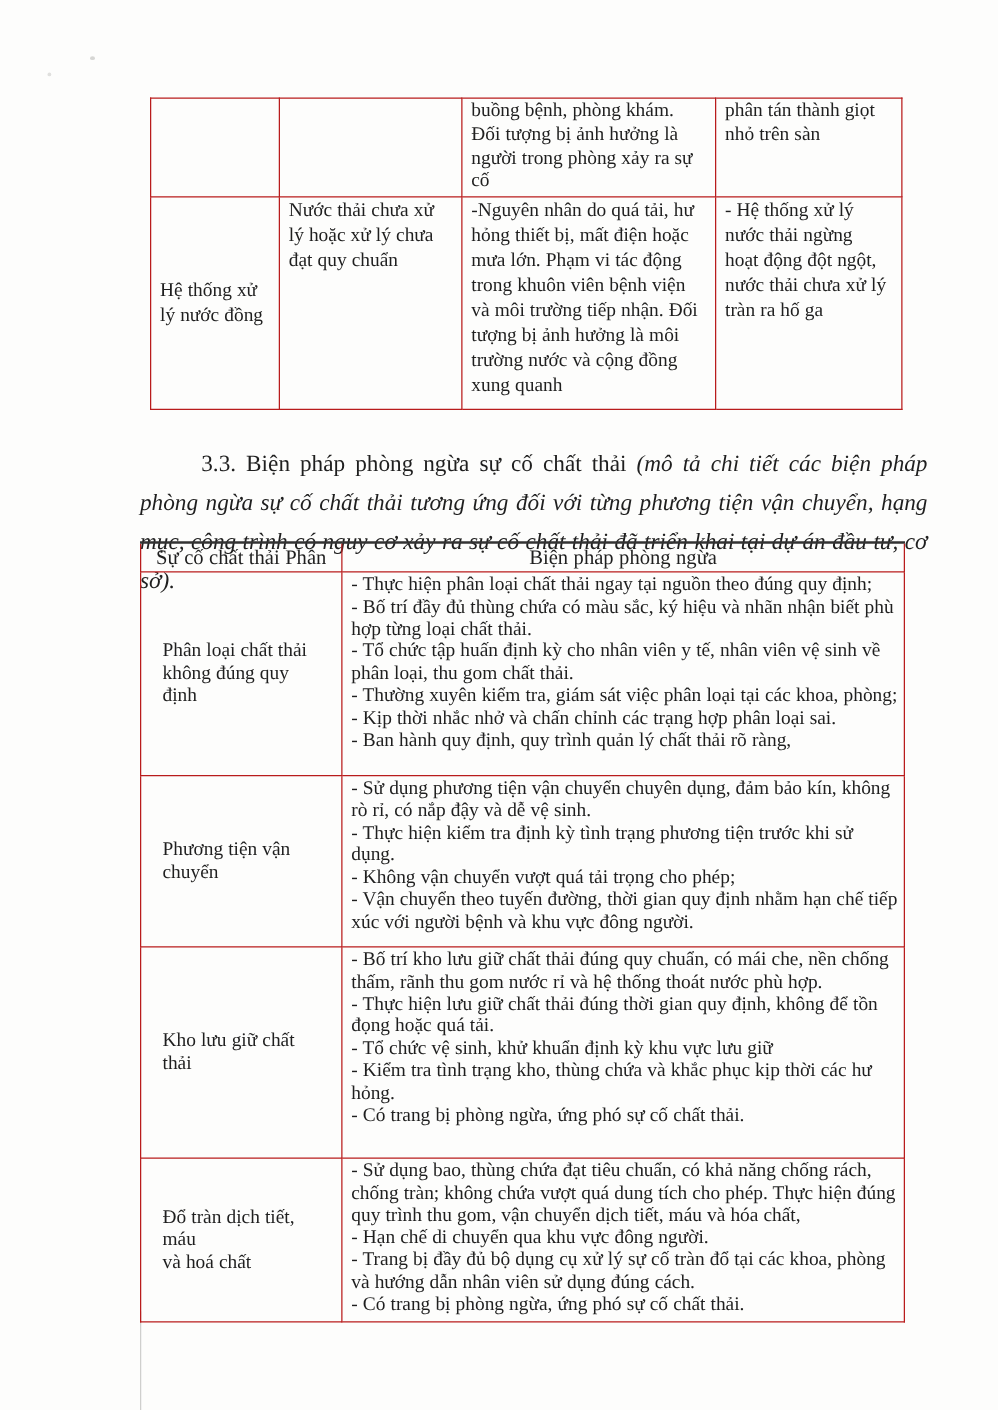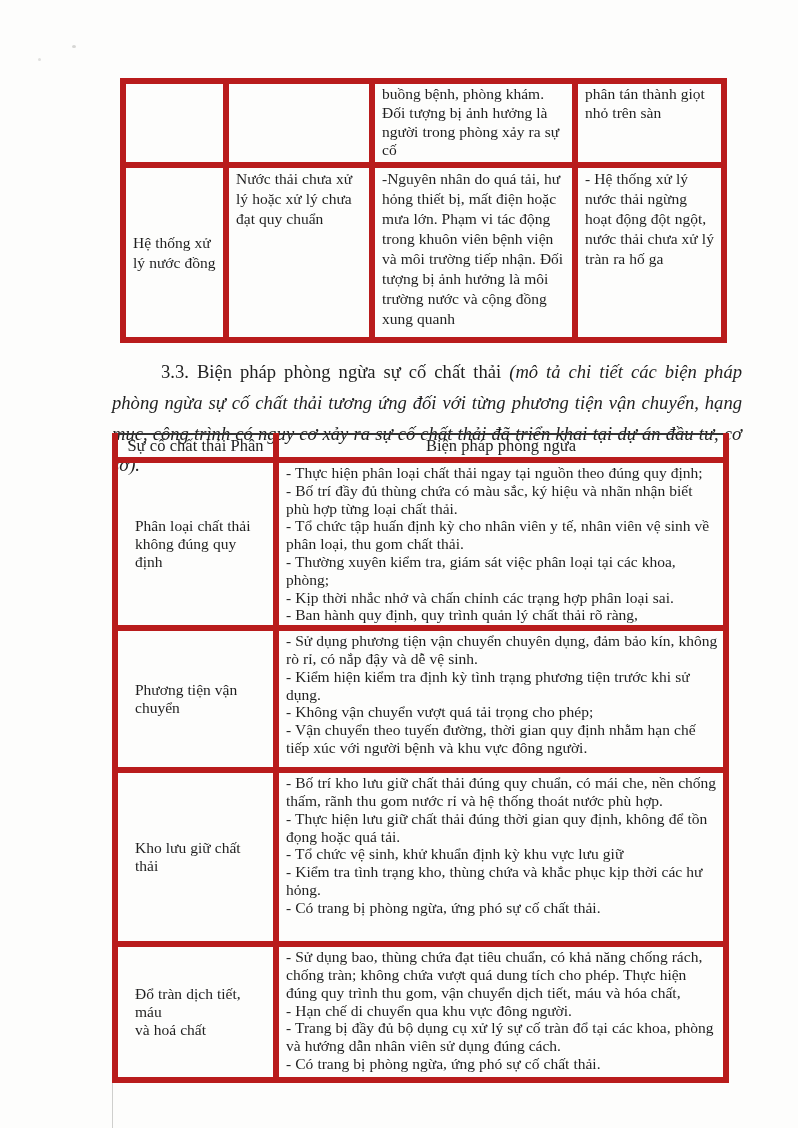--- a/index.html
+++ b/index.html
@@ -15,21 +15,21 @@
   .page{position:absolute;inset:0;}
 
   
   .speck{position:absolute;background:#d6d6d4;border-radius:50%;}
   .speck.a{left:72px;top:45px;width:4px;height:3px;}
   .speck.b{left:38px;top:58px;width:3px;height:3px;background:#e0e0de;}
   .artifact-vline{position:absolute;left:112px;top:1049px;width:1px;height:79px;background:#cfcfcd;}
 
   
   table{border-collapse:collapse;table-layout:fixed;position:absolute;}
-  td,th{border:6px solid #b91c1c;vertical-align:top;overflow:hidden;
+  td,th{border:1px solid #b91c1c;vertical-align:top;overflow:hidden;
         font-size:15.5px;line-height:20px;padding:1px 4px 1px 7px;
         word-spacing:0.2px;}
   .preline{white-space:pre-line;}
 
   
   .t1{left:120px;top:78px;width:601px;}
   .t1 .rA td{height:76px;line-height:18.8px;}
   .t1 .rB td{height:167px;}
   .t1 td.mid{vertical-align:middle;}
 
@@ -138,21 +138,21 @@
         <div>- Kịp thời nhắc nhở và chấn chỉnh các trạng hợp phân loại sai.</div>
         <div>- Ban hành quy định, quy trình quản lý chất thải rõ ràng,</div>
       </td>
     </tr>
 
     <tr class="r2">
       <td class="label">Phương tiện vận
 chuyển</td>
       <td class="items">
         <div>- Sử dụng phương tiện vận chuyển chuyên dụng, đảm bảo kín, không rò rỉ, có nắp đậy và dễ vệ sinh.</div>
-        <div>- Kiểm hiện kiểm tra định kỳ tình trạng phương tiện trước khi sử dụng.</div>
+        <div>- Thực hiện kiểm tra định kỳ tình trạng phương tiện trước khi sử dụng.</div>
         <div>- Không vận chuyển vượt quá tải trọng cho phép;</div>
         <div>- Vận chuyển theo tuyến đường, thời gian quy định nhằm hạn chế tiếp xúc với người bệnh và khu vực đông người.</div>
       </td>
     </tr>
 
     <tr class="r3">
       <td class="label">Kho lưu giữ chất thải</td>
       <td class="items">
         <div>- Bố trí kho lưu giữ chất thải đúng quy chuẩn, có mái che, nền chống thấm, rãnh thu gom nước rỉ và hệ thống thoát nước phù hợp.</div>
         <div>- Thực hiện lưu giữ chất thải đúng thời gian quy định, không để tồn đọng hoặc quá tải.</div>

